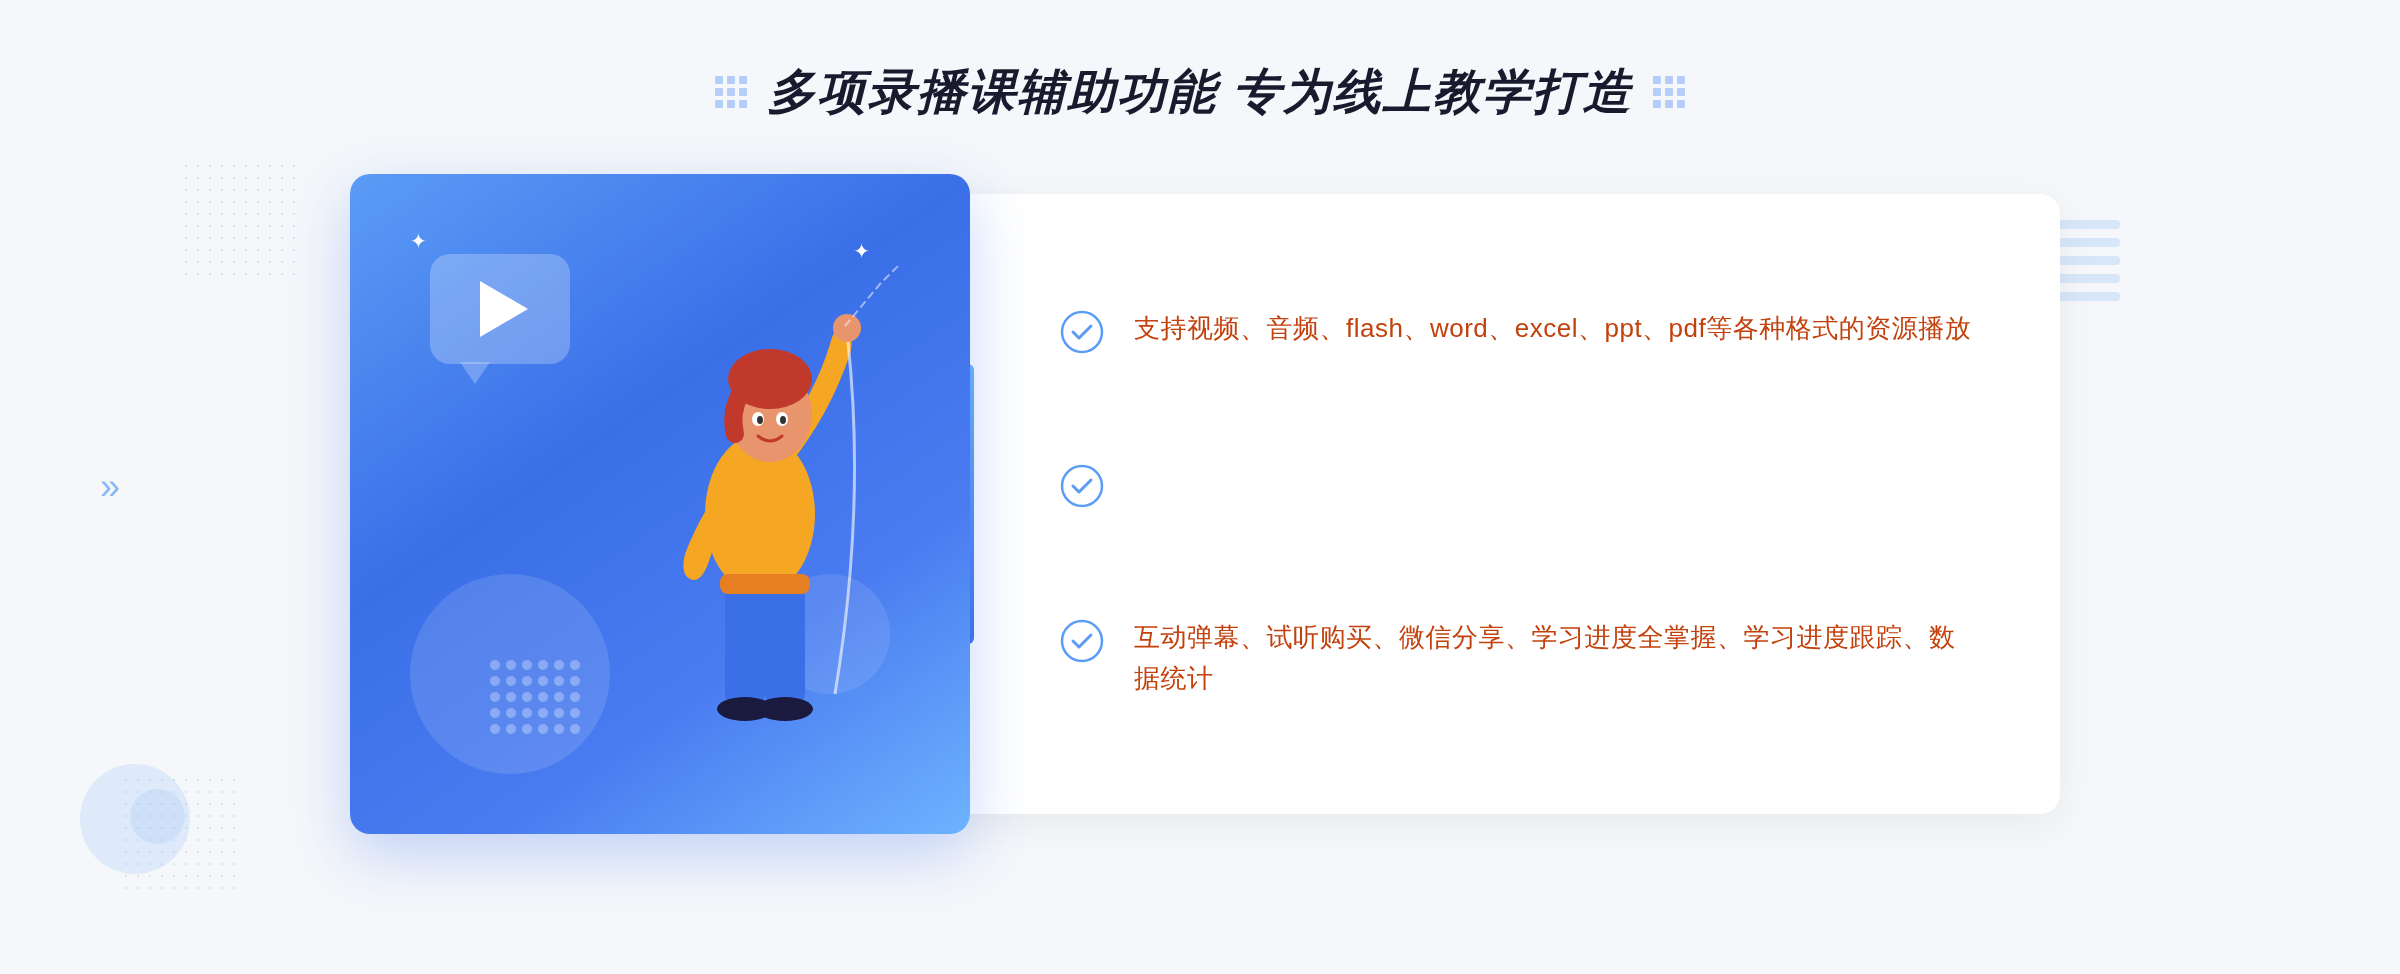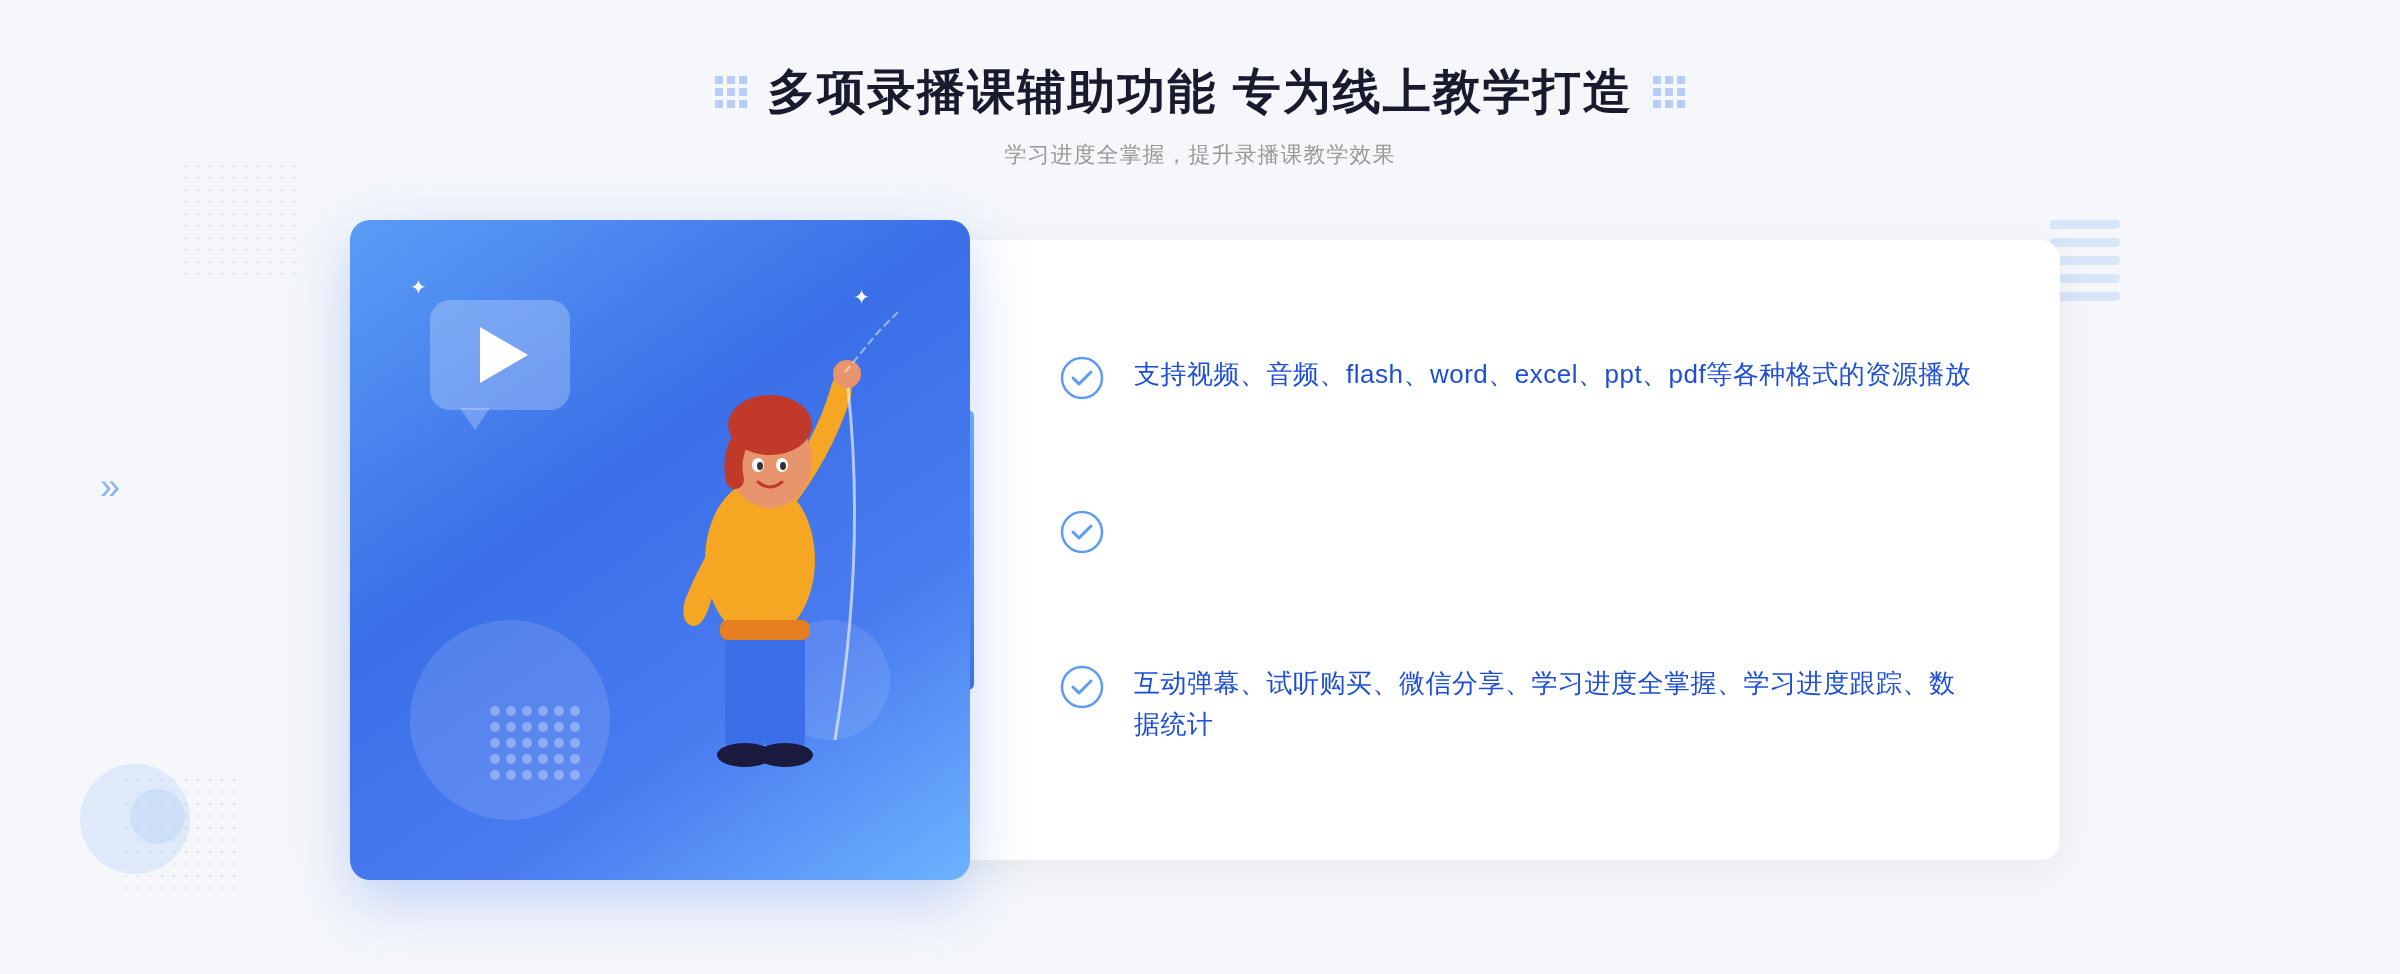--- a/index.html
+++ b/index.html
@@ -43,24 +43,24 @@
       top: 160px;
     }
 
     .dots-left-bottom {
       left: 120px;
       bottom: 80px;
     }
 
     
     .header-section {
-      text-align: center;
       margin-bottom: 50px;
       position: relative;
       z-index: 2;
+      font-style: italic;
     }
 
     .header-decorators {
       display: flex;
       align-items: center;
       justify-content: center;
       gap: 20px;
     }
 
     .grid-icon {
@@ -251,21 +251,21 @@
       margin-top: 2px;
     }
 
     .check-icon svg {
       width: 44px;
       height: 44px;
     }
 
     .feature-text {
       font-size: 26px;
-      color: #1d4ed8;
+      color: #c2410c;
       line-height: 1.6;
       letter-spacing: 0.5px;
     }
 
     
     .panel-accent {
       position: absolute;
       left: -8px;
       top: 50%;
       transform: translateY(-50%);
@@ -317,21 +317,20 @@
           <div class="grid-dot"></div>
           <div class="grid-dot"></div>
         <div class="grid-dot"></div>
           <div class="grid-dot"></div>
           <div class="grid-dot"></div>
         <div class="grid-dot"></div>
           <div class="grid-dot"></div>
           <div class="grid-dot"></div>
       </div>
     </div>
-    <p class="subtitle">学习进度全掌握，提升录播课教学效果</p>
   </div>
 
   <div class="chevrons-left">»</div>
 
   <div class="content-area">
 
     <div class="illustration-card">
 
       <div class="play-area">
         <div class="speech-bubble">

